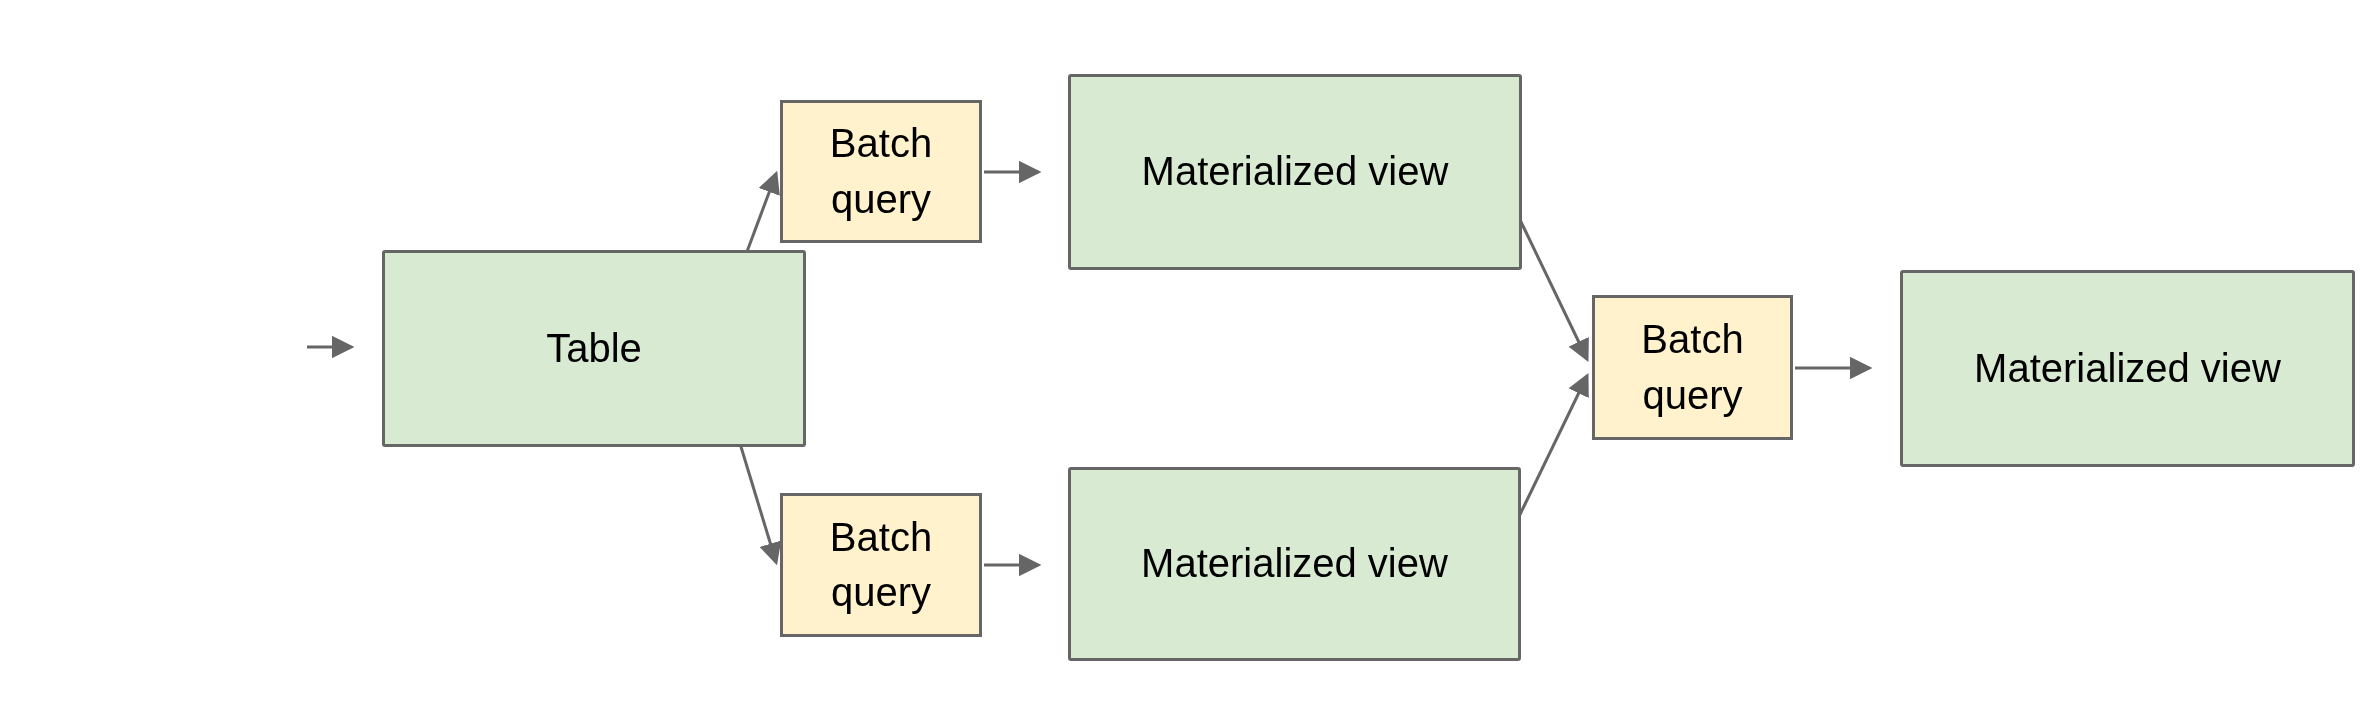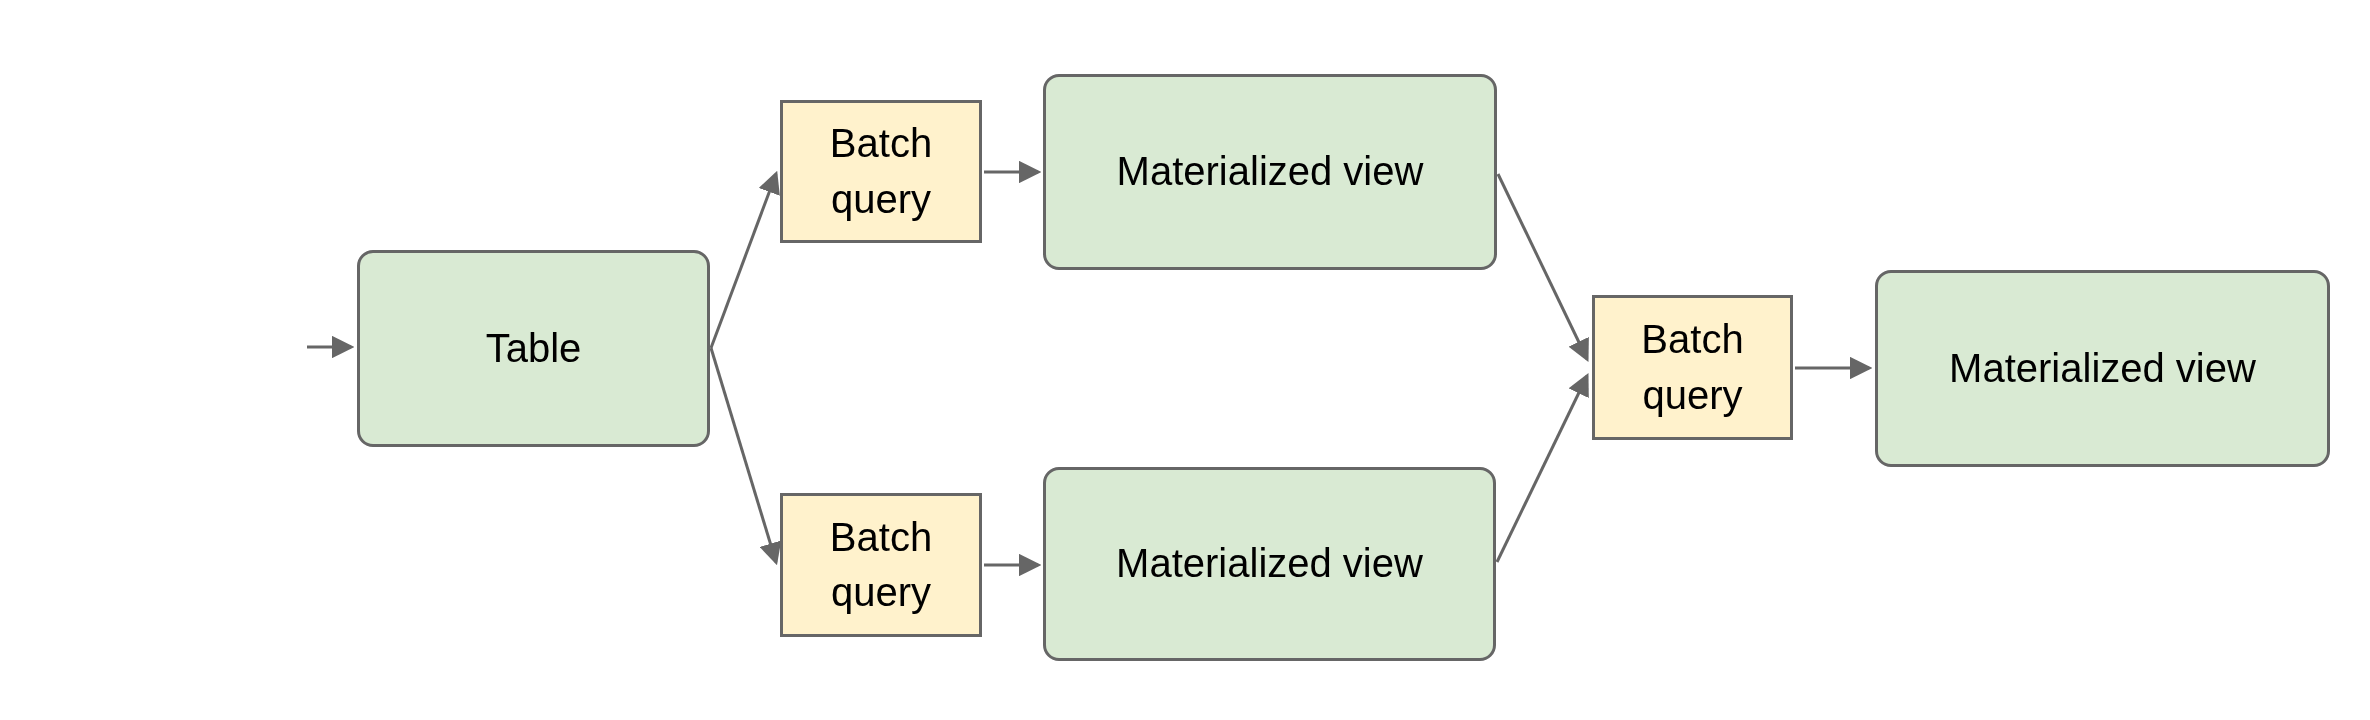--- a/index.html
+++ b/index.html
@@ -32,21 +32,22 @@
     line-height: 1.38;
     color: var(--text, #000000);
   }
   .node.query {
     background: var(--query-fill, #fff2cc);
     border: 3px solid var(--border, #666666);
   }
   .node.table {
     background: var(--table-fill, #d9ead3);
     border: 3px solid var(--border, #666666);
-    border-radius: 16px;
+    border-radius: 3px;
+    margin-left: 25px;
   }
 </style>
 </head>
 <body>
 
 <div class="canvas">
 
   <svg class="edges" viewBox="0 0 2370 720" xmlns="http://www.w3.org/2000/svg">
     <defs>
       <marker id="arrowhead" viewBox="0 0 10 10" refX="8.5" refY="5" markerWidth="7.5" markerHeight="7.5" orient="auto-start-reverse">
@@ -57,21 +58,21 @@
     <line x1="711" y1="348" x2="776" y2="174" stroke="#666666" stroke-width="3" marker-end="url(#arrowhead)"></line>
     <line x1="711" y1="348" x2="776" y2="562" stroke="#666666" stroke-width="3" marker-end="url(#arrowhead)"></line>
     <line x1="984" y1="172" x2="1038" y2="172" stroke="#666666" stroke-width="3" marker-end="url(#arrowhead)"></line>
     <line x1="984" y1="565" x2="1038" y2="565" stroke="#666666" stroke-width="3" marker-end="url(#arrowhead)"></line>
     <line x1="1498" y1="174" x2="1587" y2="359" stroke="#666666" stroke-width="3" marker-end="url(#arrowhead)"></line>
     <line x1="1497" y1="562" x2="1587" y2="376" stroke="#666666" stroke-width="3" marker-end="url(#arrowhead)"></line>
     <line x1="1795" y1="368" x2="1869" y2="368" stroke="#666666" stroke-width="3" marker-end="url(#arrowhead)"></line>
   </svg>
 
 
-  <div class="node table" style="left:357px; top:250px; width:353px; height:197px;">
+  <div class="node table" style="left:357px; top:250px; width:424px; height:197px;">
     <span>Table</span>
   </div>
 
   <div class="node query" style="left:780px; top:100px; width:202px; height:143px;">
     <span>Batch query</span>
   </div>
 
   <div class="node table" style="left:1043px; top:74px; width:454px; height:196px;">
     <span>Materialized view</span>
   </div>

